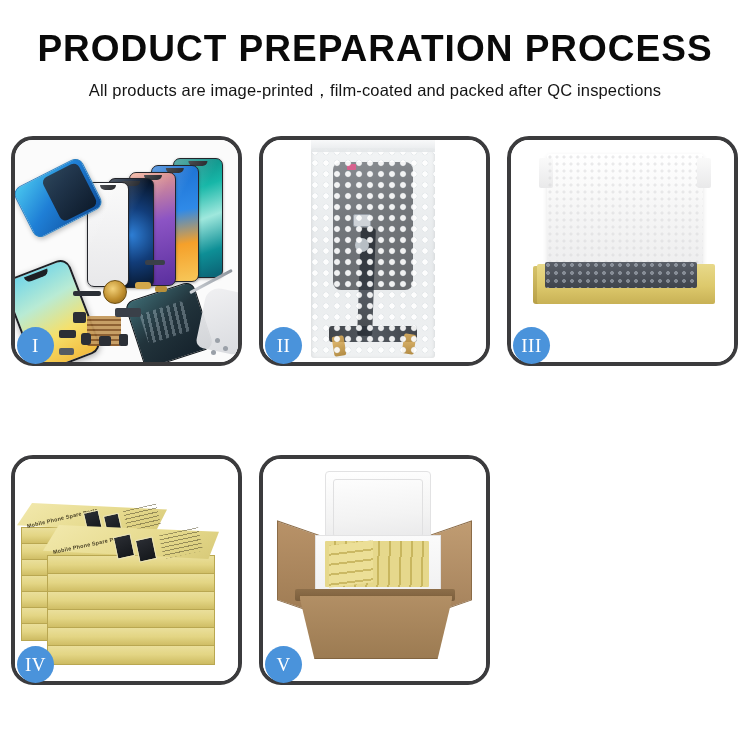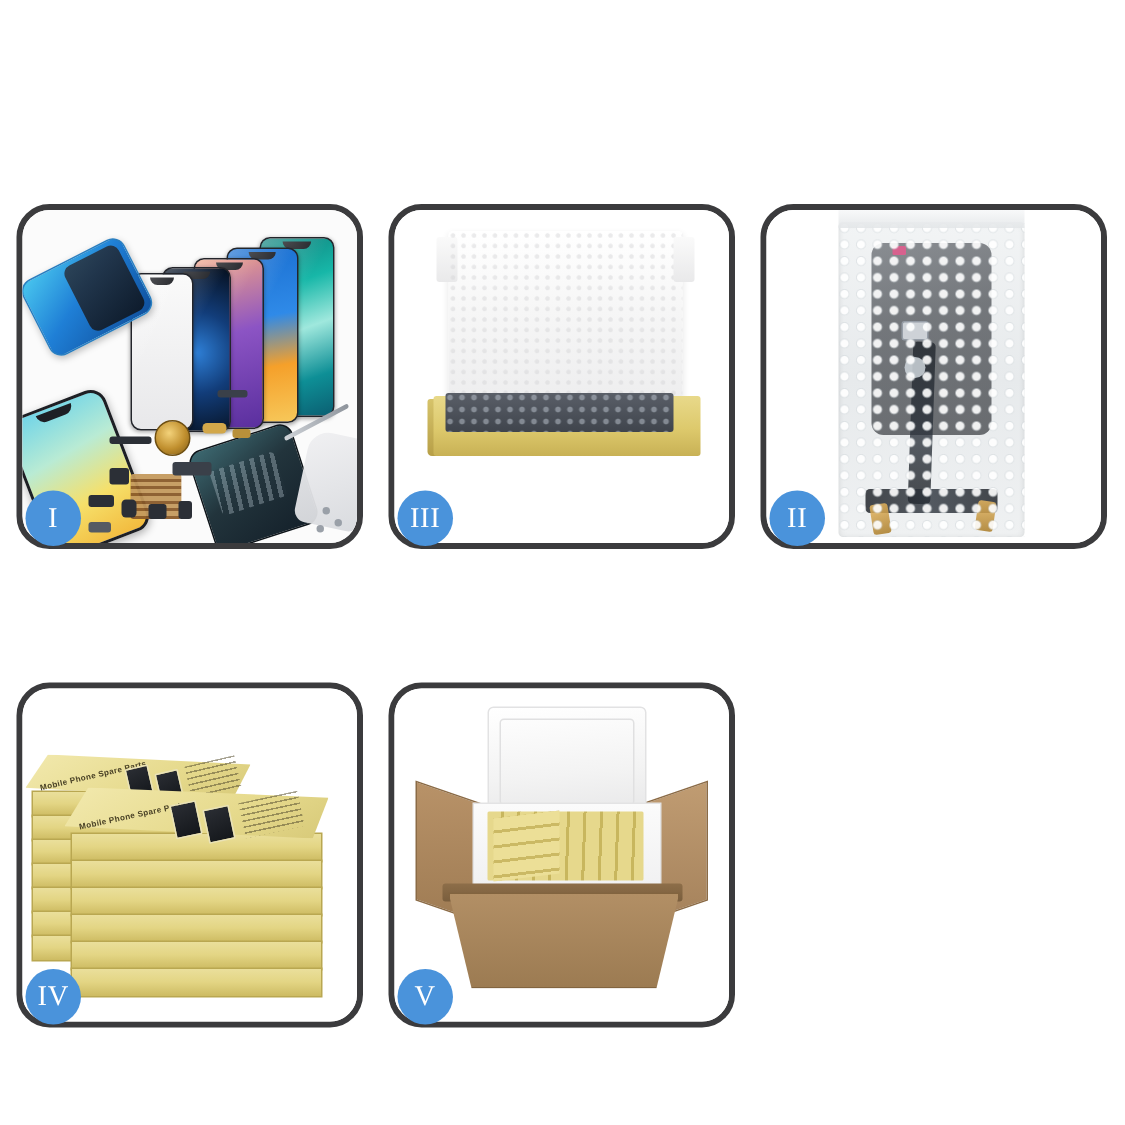--- a/index.html
+++ b/index.html
@@ -387,20 +387,24 @@
   .tab1 { position:absolute; left: 66px; top: 90px; width: 18px; height: 16px;
     background: rgba(138,110,74,.55); clip-path: polygon(0 0,100% 12%,100% 100%,0 88%); }
   .tab2 { position:absolute; left: 66px; top: 152px; width: 16px; height: 14px;
     background: rgba(138,110,74,.45); clip-path: polygon(0 0,100% 12%,100% 100%,0 88%); }
 </style>
 </head>
 <body>
 
 <div class="page">
 
+  <div class="header">
+    <div class="title">PRODUCT PREPARATION PROCESS</div>
+    <div class="subtitle">All products are image-printed，film-coated and packed after QC inspections</div>
+  </div>
 
   <div class="grid">
 
     <div class="panel">
       <div class="panel-inner p1">
         <div class="phone-fan">
           <div class="ph a">
               <span class="notch"></span>
               <span class="ph-gloss"></span>
             </div>
@@ -440,53 +444,53 @@
         <div class="prt f10"></div>
         <div class="prt f11"></div>
         <div class="screw" style="left:200px;top:198px;"></div>
         <div class="screw" style="left:208px;top:206px;"></div>
         <div class="screw" style="left:196px;top:210px;"></div>
       </div>
       <div class="badge">I</div>
     </div>
 
     <div class="panel">
-      <div class="panel-inner p3">
-        <div class="foam-lid">
-          <div class="foam-tex"></div>
-        </div>
-        <div class="ybox-lipL"></div>
-        <div class="ybox-lipR"></div>
-        <div class="ybox-body"></div>
-        <div class="ybox-inner">
-          <div class="ybox-bub"></div>
-        </div>
-      </div>
-      <div class="badge">III</div>
-    </div>
-
-    <div class="panel">
       <div class="panel-inner p2">
         <div class="bubble-bag">
           <div class="lcd"></div>
           <div class="flex-strip"></div>
           <div class="connector"></div>
           <div class="connector2"></div>
           <div class="flex-bar"></div>
           <div class="gold-tab t1"></div>
           <div class="gold-tab t2"></div>
           <div class="pink-dot"></div>
           <div class="bubbles"></div>
         </div>
         <div class="bag-seal"></div>
       </div>
       <div class="badge">II</div>
     </div>
 
     <div class="panel">
+      <div class="panel-inner p3">
+        <div class="foam-lid">
+          <div class="foam-tex"></div>
+        </div>
+        <div class="ybox-lipL"></div>
+        <div class="ybox-lipR"></div>
+        <div class="ybox-body"></div>
+        <div class="ybox-inner">
+          <div class="ybox-bub"></div>
+        </div>
+      </div>
+      <div class="badge">III</div>
+    </div>
+
+    <div class="panel">
       <div class="panel-inner p4">
         <div class="stack">
 
           <div class="sbox" style="left:6px; top:68px; width:96px; height:16px;"></div>
           <div class="sbox" style="left:6px; top:84px; width:96px; height:16px;"></div>
           <div class="sbox" style="left:6px; top:100px; width:96px; height:16px;"></div>
           <div class="sbox" style="left:6px; top:116px; width:96px; height:16px;"></div>
           <div class="sbox" style="left:6px; top:132px; width:96px; height:16px;"></div>
           <div class="sbox" style="left:6px; top:148px; width:96px; height:16px;"></div>
           <div class="sbox" style="left:6px; top:164px; width:96px; height:16px;"></div>

